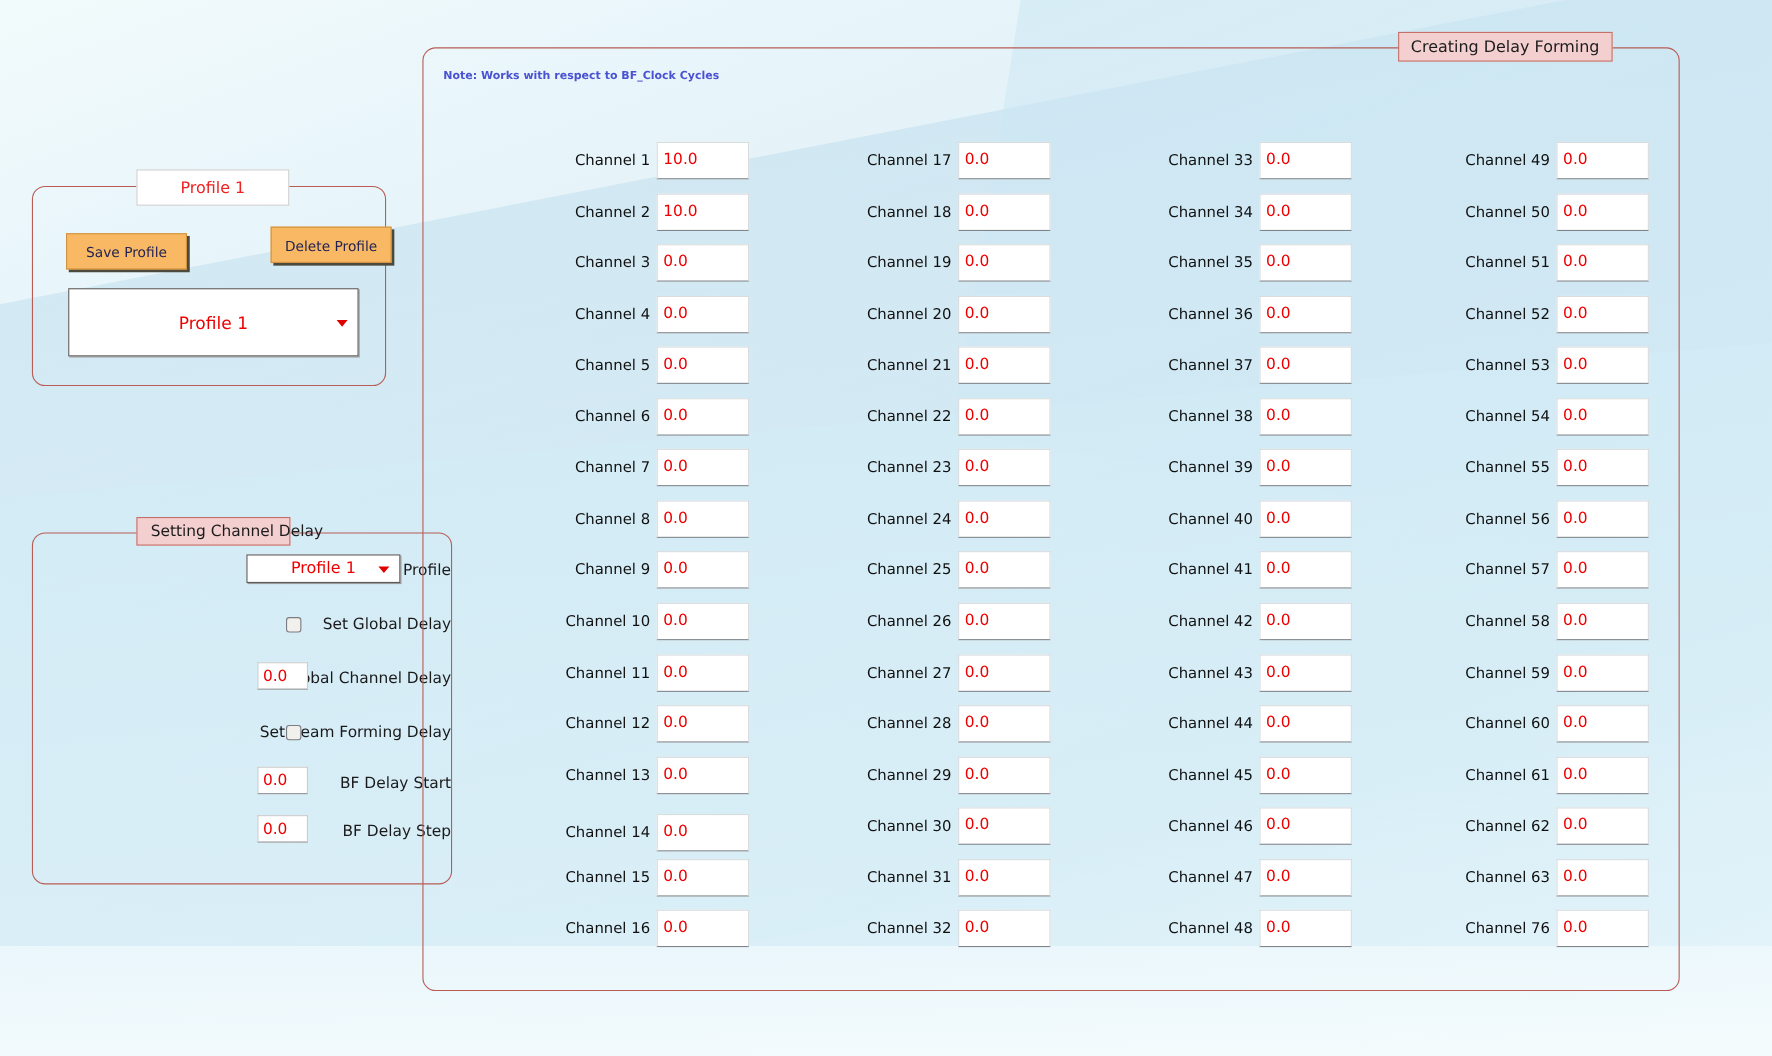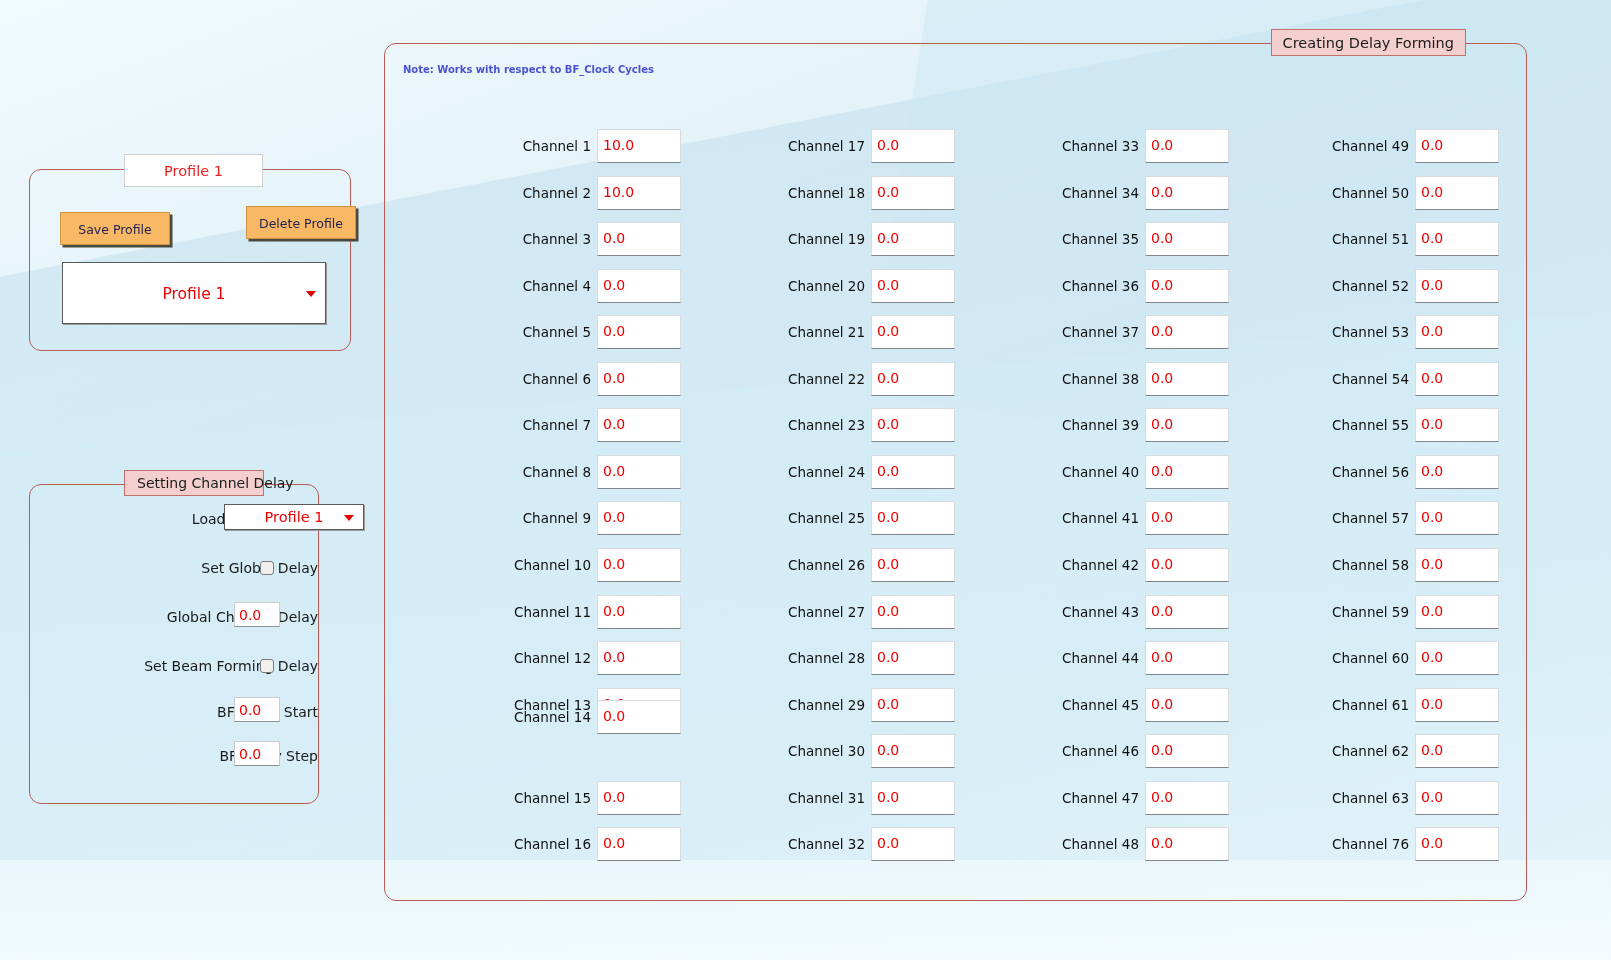--- a/index.html
+++ b/index.html
@@ -139,21 +139,21 @@
   #profile-combo {
     left: 32px; top: 92px;
     width: 264px; height: 62px;
     font-size: 15.5px;
     line-height: 62px;
   }
 
   
   #delay-box {
     left: 29px; top: 484px;
-    width: 290px; height: 320px;
+    width: 382px; height: 320px;
   }
   #delay-caption {
     left: 94px; top: -15px;
     width: 140px;
     height: 26px;
     line-height: 25px;
     font-size: 14px;
   }
   .field-row {
     position: absolute;
@@ -385,21 +385,21 @@
             <div class="ch-input">0.0</div>
           </div>
           <div class="ch-row" style="top: 512.05px;">
             <div class="ch-label">Channel 12</div>
             <div class="ch-input">0.0</div>
           </div>
           <div class="ch-row" style="top: 558.6px;">
             <div class="ch-label">Channel 13</div>
             <div class="ch-input">0.0</div>
           </div>
-          <div class="ch-row" style="top: 571px;">
+          <div class="ch-row" style="top: 611px;">
             <div class="ch-label">Channel 14</div>
             <div class="ch-input">0.0</div>
           </div>
           <div class="ch-row" style="top: 651.7px;">
             <div class="ch-label">Channel 15</div>
             <div class="ch-input">0.0</div>
           </div>
           <div class="ch-row" style="top: 698.25px;">
             <div class="ch-label">Channel 16</div>
             <div class="ch-input">0.0</div>

